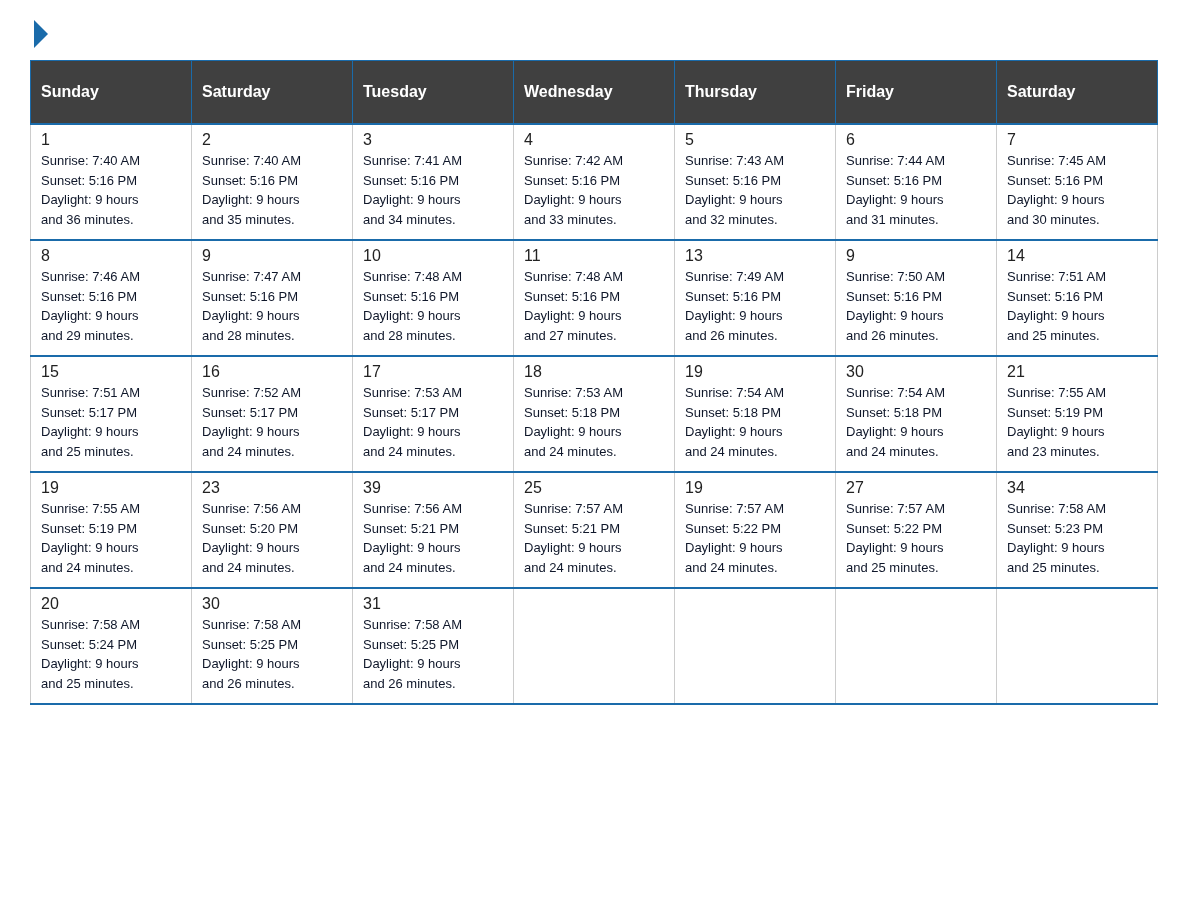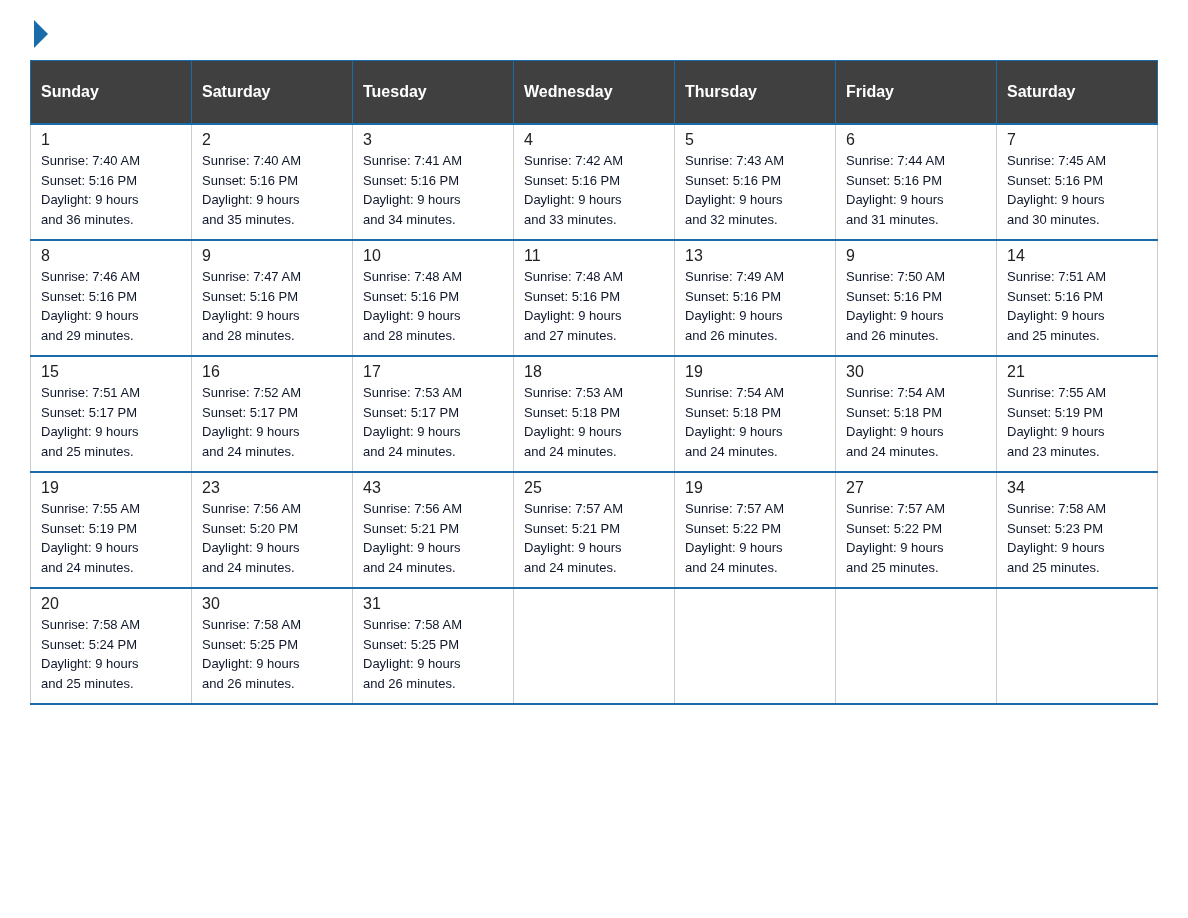--- a/index.html
+++ b/index.html
@@ -222,21 +222,21 @@
       <tr>
         <td>
           <span class="day-num">19</span>
           <div class="day-info">Sunrise: 7:55 AM<br>Sunset: 5:19 PM<br>Daylight: 9 hours<br>and 24 minutes.</div>
         </td>
         <td>
           <span class="day-num">23</span>
           <div class="day-info">Sunrise: 7:56 AM<br>Sunset: 5:20 PM<br>Daylight: 9 hours<br>and 24 minutes.</div>
         </td>
         <td>
-          <span class="day-num">43</span>
+          <span class="day-num">39</span>
           <div class="day-info">Sunrise: 7:56 AM<br>Sunset: 5:21 PM<br>Daylight: 9 hours<br>and 24 minutes.</div>
         </td>
         <td>
           <span class="day-num">25</span>
           <div class="day-info">Sunrise: 7:57 AM<br>Sunset: 5:21 PM<br>Daylight: 9 hours<br>and 24 minutes.</div>
         </td>
         <td>
           <span class="day-num">19</span>
           <div class="day-info">Sunrise: 7:57 AM<br>Sunset: 5:22 PM<br>Daylight: 9 hours<br>and 24 minutes.</div>
         </td>

